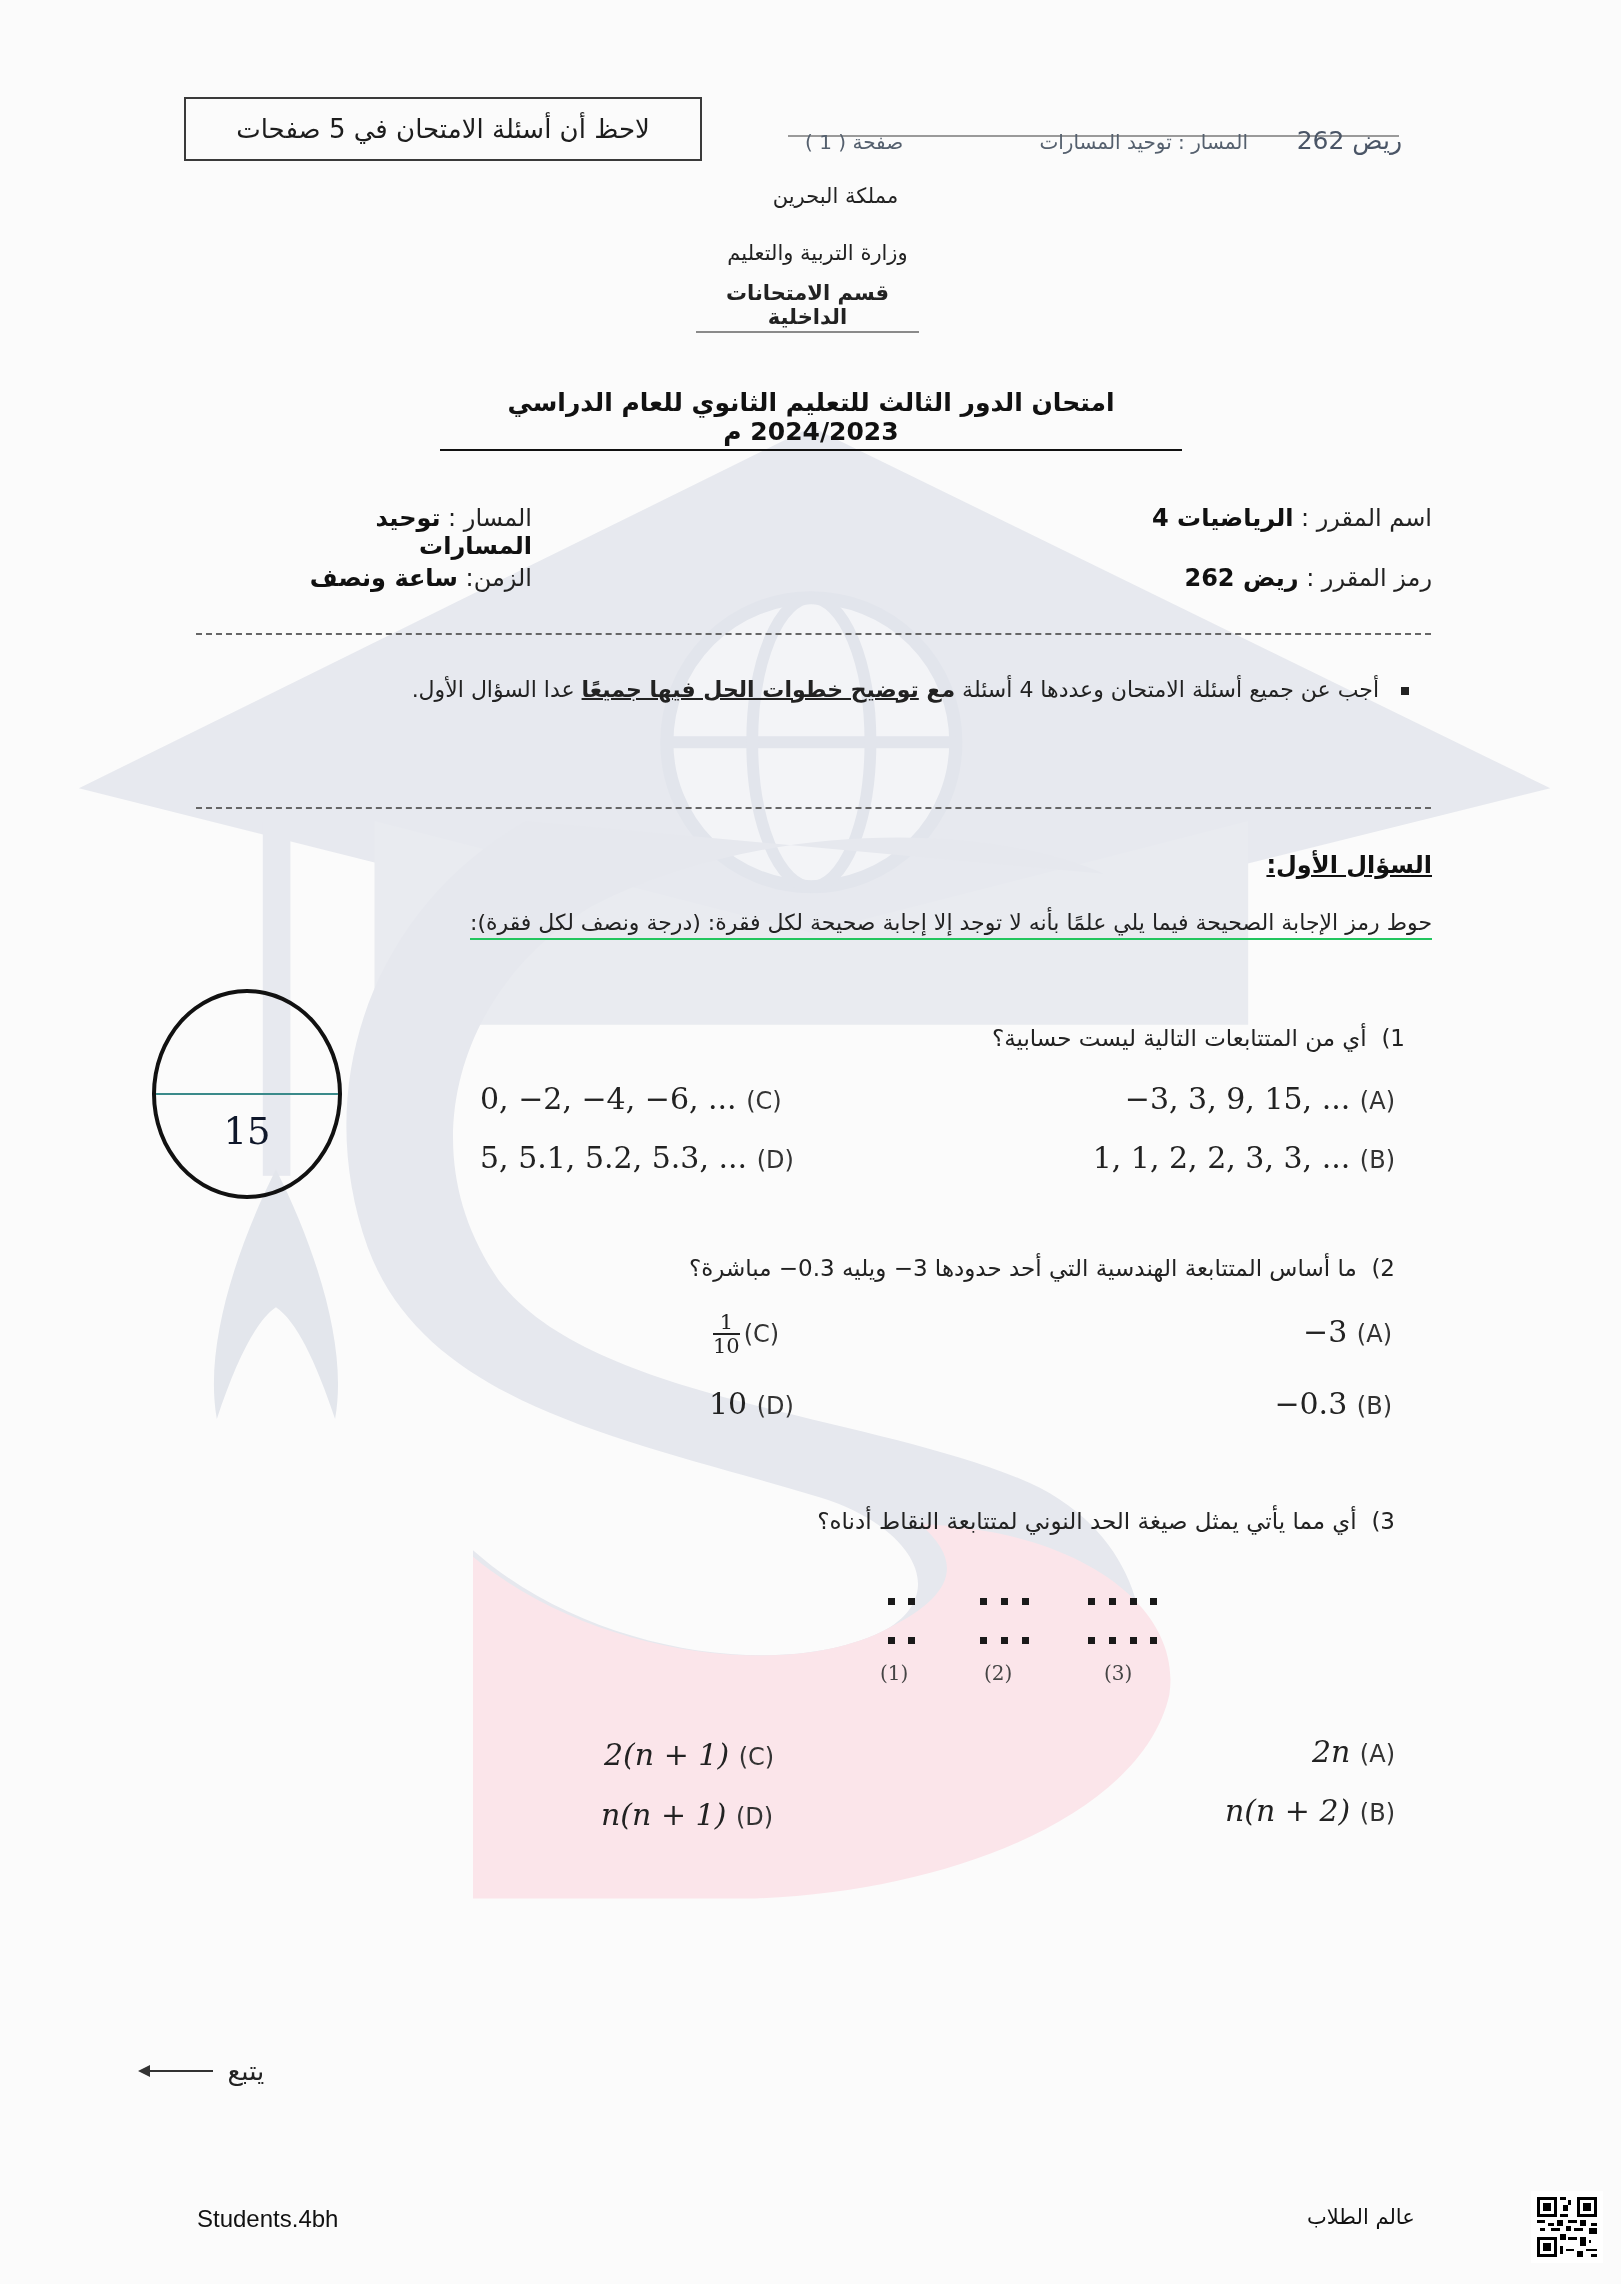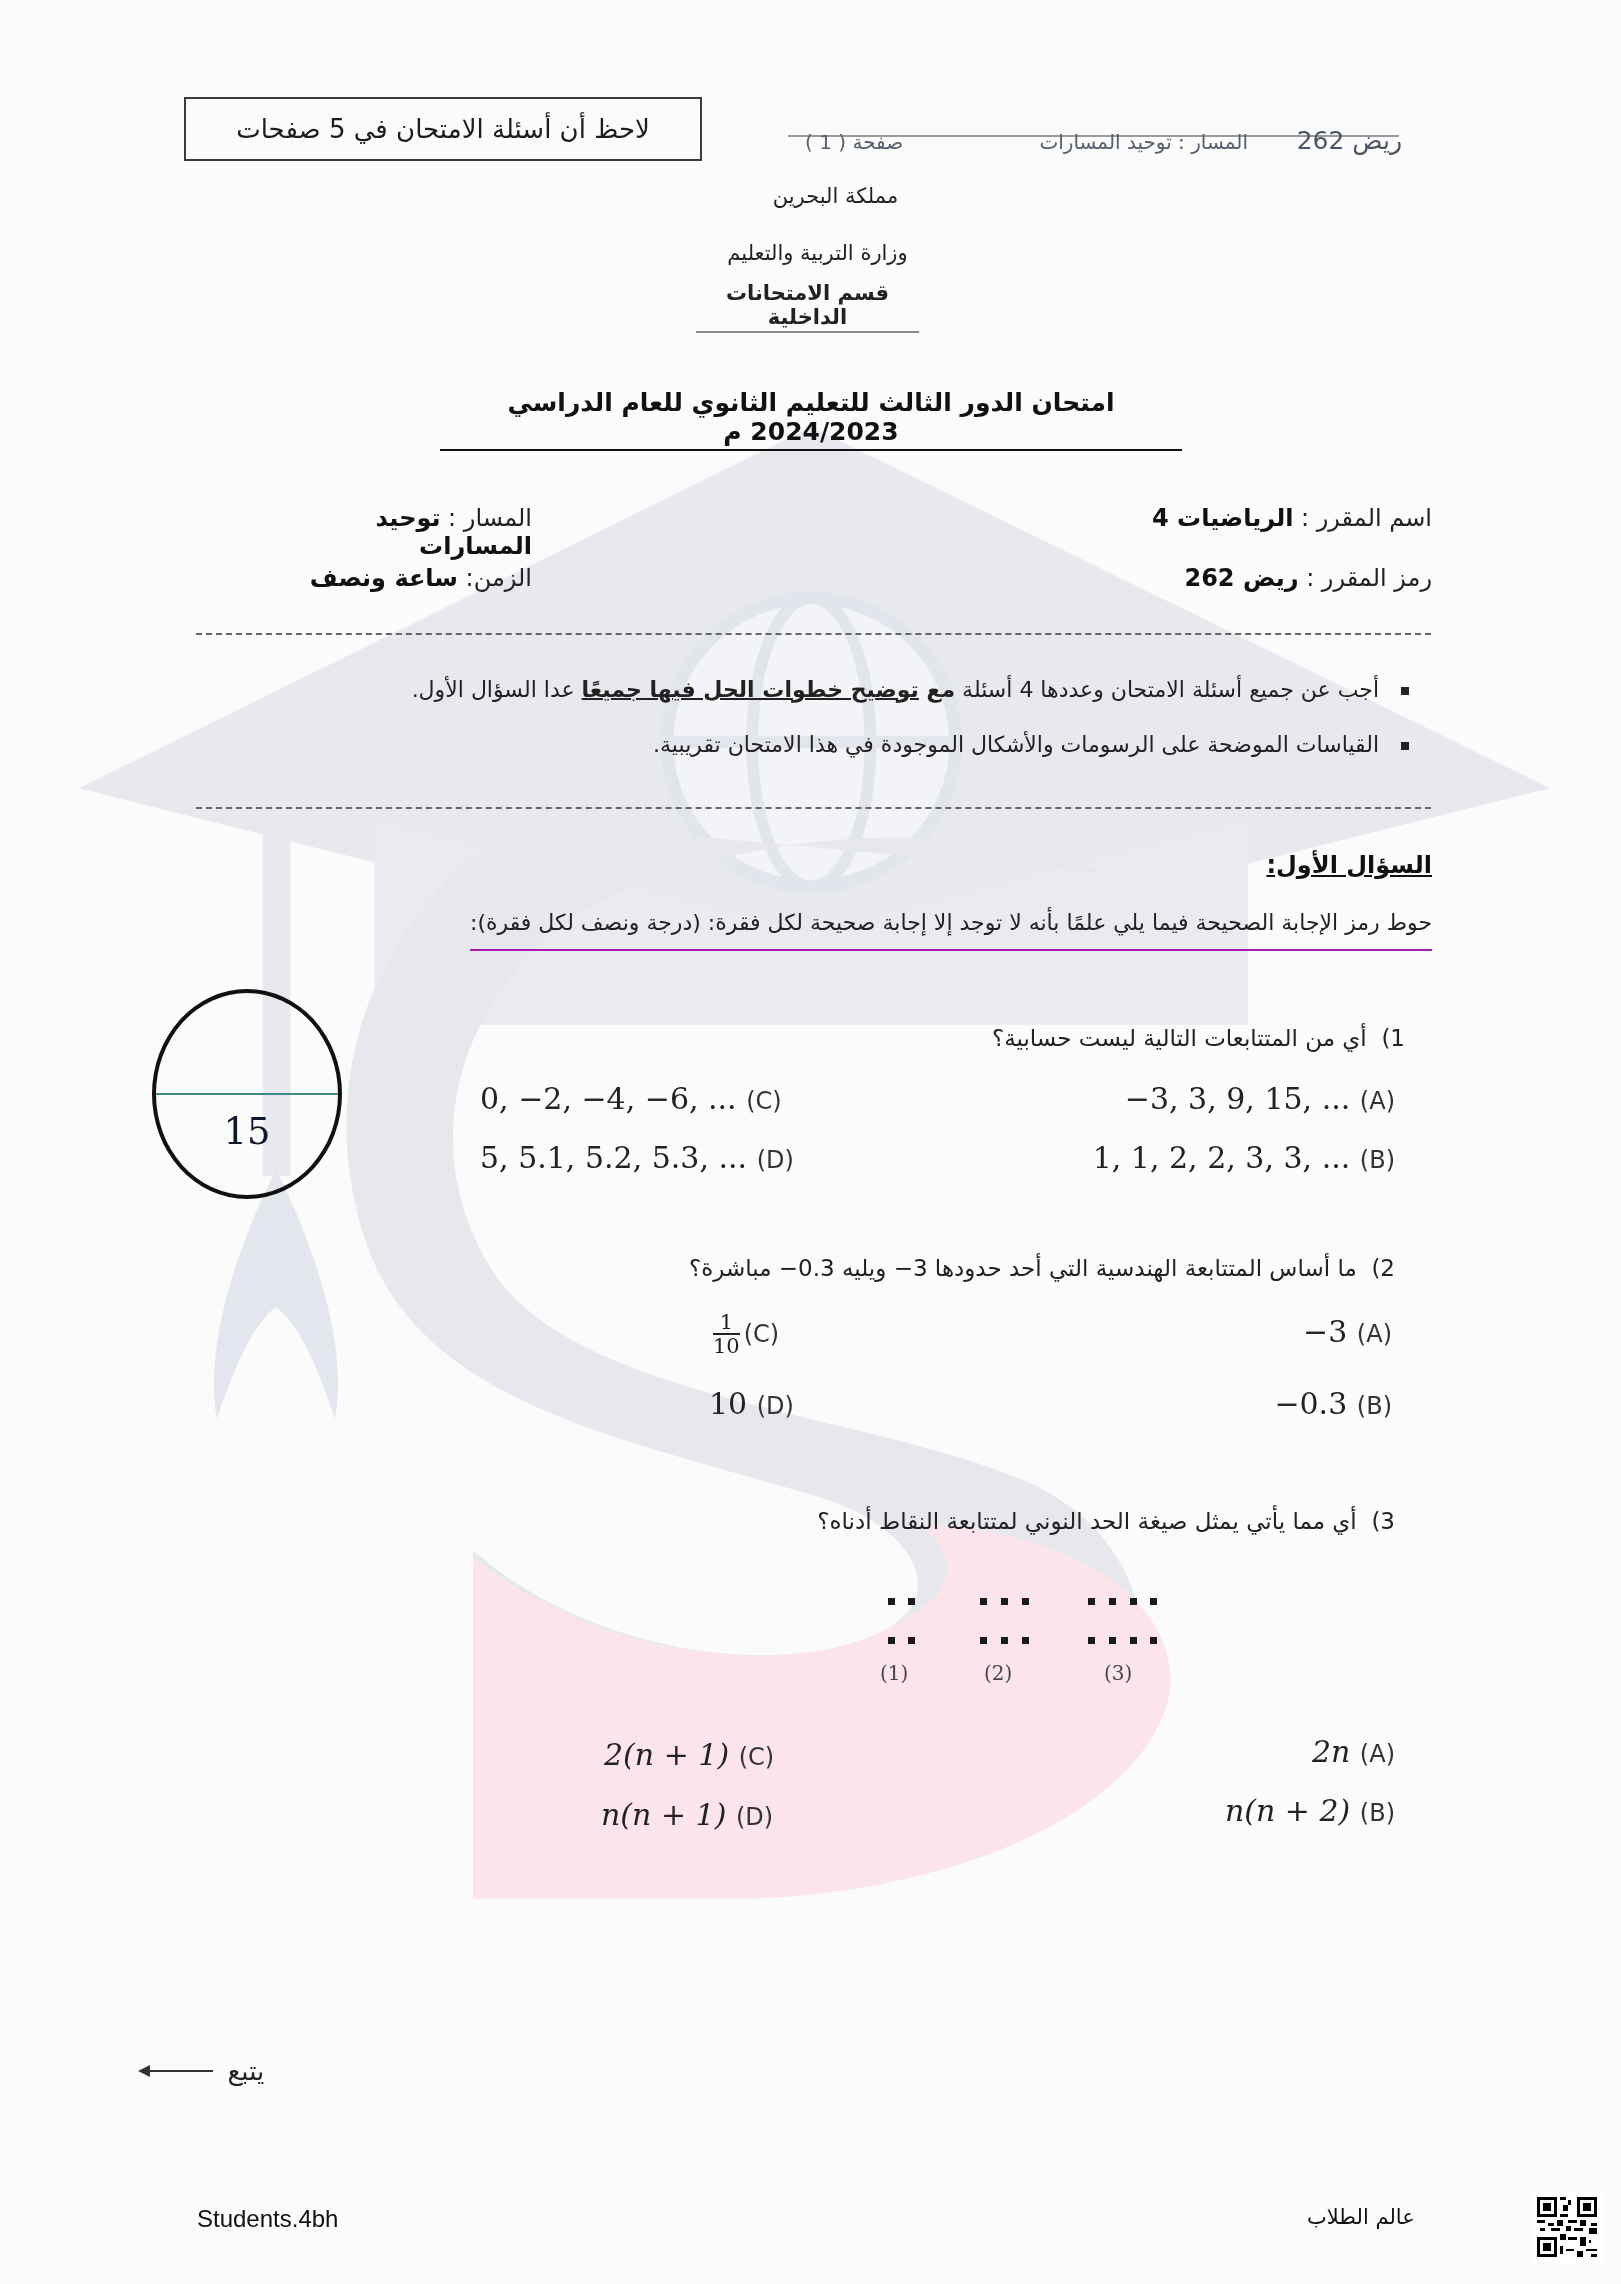--- a/index.html
+++ b/index.html
@@ -54,21 +54,21 @@
   .dash2 { top:807px; }
 
   .bullet { right:213px; font-size:22px; color:#222; }
   .bullet .sq { display:inline-block; width:8px; height:8px; background:#222; margin-left:22px; vertical-align:middle; }
   .bullet u { font-weight:bold; text-decoration:underline; text-decoration-thickness:2px; }
   .bullet b.plain { font-weight:bold; }
   .b1 { top:677px; }
   .b2 { top:732px; }
 
   .q-head { right:190px; top:851px; font-size:24px; font-weight:bold; text-decoration:underline; color:#111; }
-  .q-instr { right:190px; top:910px; font-size:22px; color:#222; border-bottom:2px solid #a21caf; padding-bottom:14px; }
+  .q-instr { right:190px; top:910px; font-size:22px; color:#222; border-bottom:2px solid #22c55e; padding-bottom:3px; }
 
   
   .score {
     left:152px; top:989px; width:190px; height:210px;
     border:4.6px solid #111; border-radius:50%; box-sizing:border-box; overflow:hidden;
   }
   .score .line { position:absolute; left:0; top:100px; width:100%; height:2px; background:#3a8a8a; }
   .score .val { position:absolute; left:0; top:117px; width:100%; text-align:center; font-family:"DejaVu Serif", serif; font-size:37px; color:#0f172a; }
 
   .q-text { font-size:23px; color:#222; }
@@ -159,23 +159,20 @@
     <span>المسار : </span><b>توحيد المسارات</b>
   </div>
   <div class="abs meta meta-l2 rtl">
     <span>الزمن: </span><b>ساعة ونصف</b>
   </div>
 
   <div class="abs dash dash1"></div>
 
   <div class="abs bullet b1 rtl">
     <span class="sq"></span><span>أجب عن جميع أسئلة الامتحان وعددها 4 أسئلة </span><b class="plain">مع </b><u>توضيح خطوات الحل فيها جميعًا</u><span> عدا السؤال الأول.</span>
-  </div>
-  <div class="abs bullet b2 rtl">
-    <span class="sq"></span><span>القياسات الموضحة على الرسومات والأشكال الموجودة في هذا الامتحان تقريبية.</span>
   </div>
 
   <div class="abs dash dash2"></div>
 
   <div class="abs q-head rtl">السؤال الأول:</div>
   <div class="abs q-instr rtl">حوط رمز الإجابة الصحيحة فيما يلي علمًا بأنه لا توجد إلا إجابة صحيحة لكل فقرة: (درجة ونصف لكل فقرة):</div>
 
   <div class="abs score">
     <div class="line"></div>
     <div class="val">15</div>

